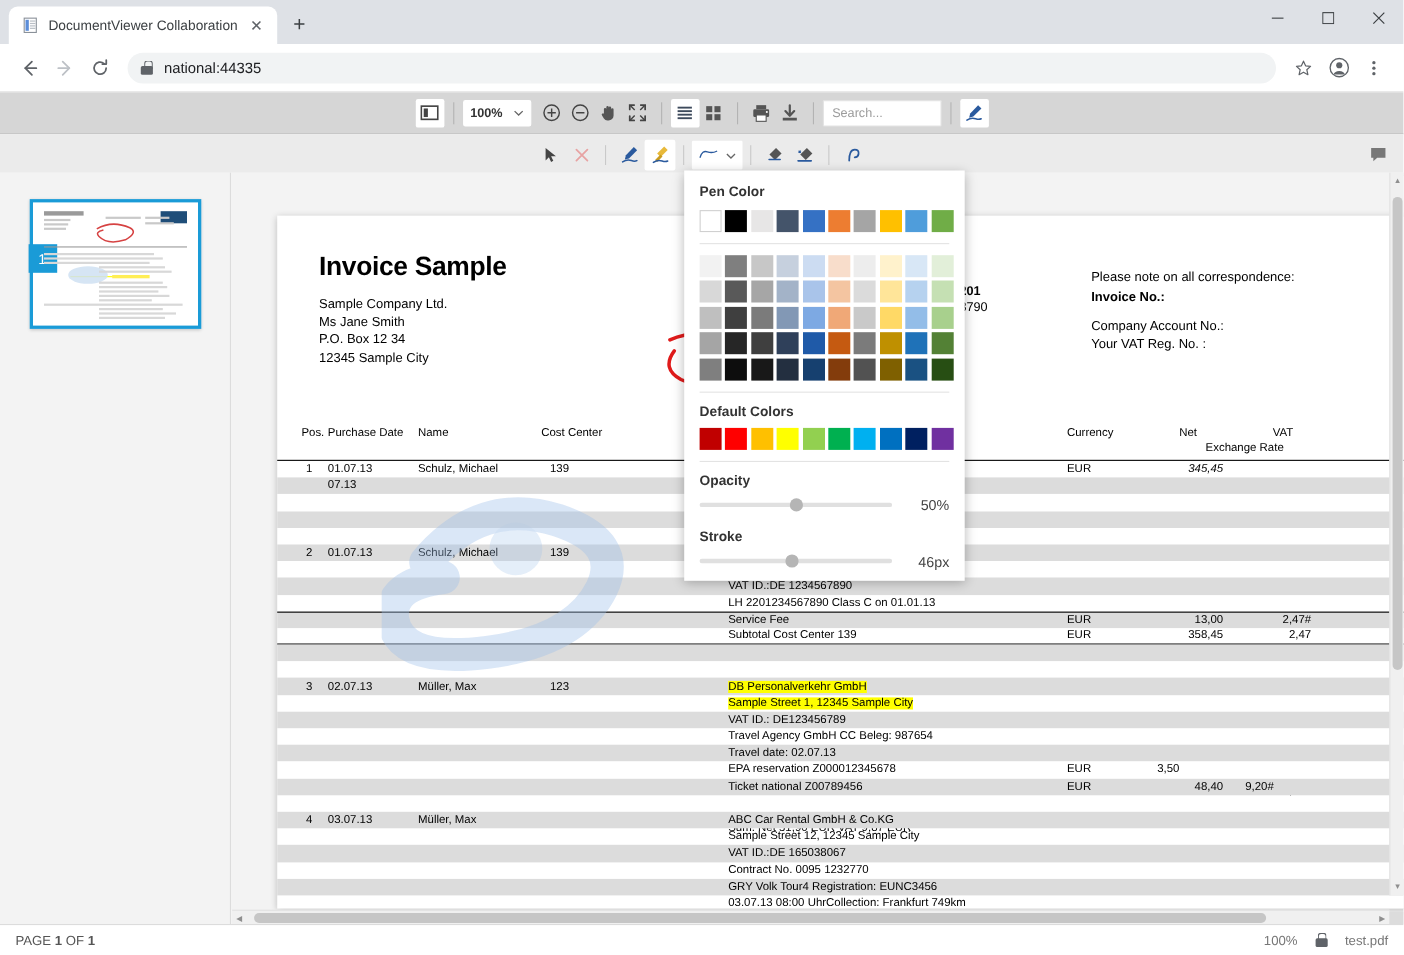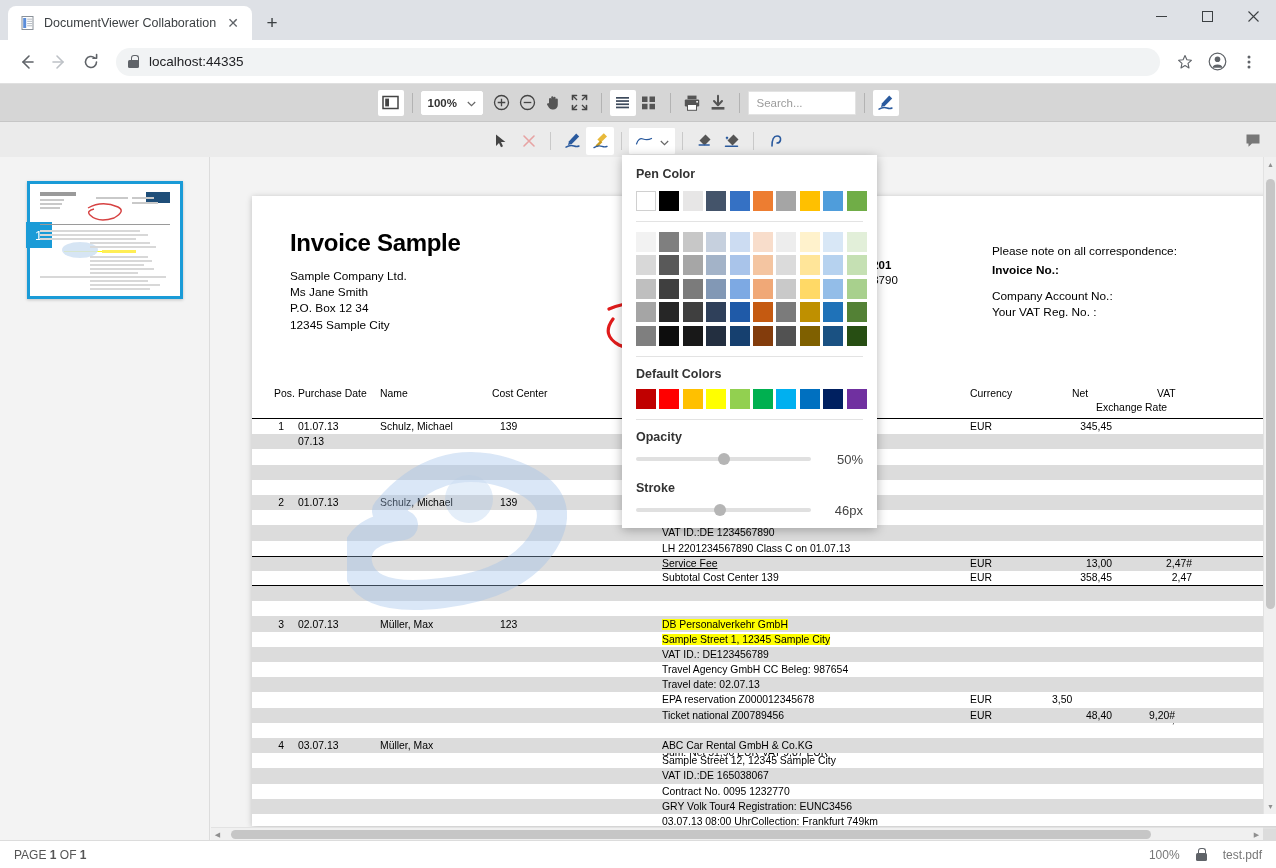--- a/index.html
+++ b/index.html
@@ -284,21 +284,21 @@
       </svg>
   </div>
   <div class="navbtn">
     <svg width="18" height="18" viewBox="0 0 18 18">
         <path d="M14.5 9 a5.5 5.5 0 1 1 -1.9 -4.2" fill="none" stroke="#5f6368" stroke-width="1.6" stroke-linecap="round"></path>
         <path d="M14.6 1.6 V5.2 H11" fill="none" stroke="#5f6368" stroke-width="1.6" stroke-linecap="round" stroke-linejoin="round"></path>
       </svg>
   </div>
   <div class="omnibox">
     <span class="lock-ic"></span>
-    <span class="omni-txt">localhost:44335</span>
+    <span class="omni-txt">national:44335</span>
   </div>
   <div class="navbtn-r">
     <svg width="16" height="16" viewBox="0 0 16 16">
         <path d="M8 1.6 L9.9 5.8 L14.4 6.3 L11 9.4 L12 13.9 L8 11.6 L4 13.9 L5 9.4 L1.6 6.3 L6.1 5.8 Z" fill="none" stroke="#5f6368" stroke-width="1.1" stroke-linejoin="round"></path>
       </svg>
   </div>
   <div class="navbtn-r">
     <svg width="19" height="19" viewBox="0 0 19 19">
         <circle cx="9.5" cy="9.5" r="8.3" fill="none" stroke="#5f6368" stroke-width="1.2"></circle>
         <circle cx="9.5" cy="7.3" r="2.8" fill="#5f6368"></circle>
@@ -552,21 +552,21 @@
           <span class="th" style="left:905px;top:7px">VAT</span>
           <span class="th" style="left:844px;top:21px">Exchange Rate</span>
         </div>
         <div id="rows">
             <div class="trow">
               <span class="cell" style="left: 22px; width: 10px; text-align: right;">1</span>
               <span class="cell" style="left: 46px;">01.07.13</span>
               <span class="cell" style="left: 128px;">Schulz, Michael</span>
               <span class="cell" style="left: 248px;">139</span>
               <span class="cell" style="left: 718px;">EUR</span>
-              <span class="cell" style="left: 800px; width: 60px; text-align: right;">345,45</span>
+              <span class="cell" style="left: 800px; width: 60px; text-align: right; font-style: italic;">345,45</span>
             </div>
             <div class="trow alt">
               <span class="cell" style="left: 46px;">07.13</span>
             </div>
             <div class="trow">
               <span class="cell" style="left: 410px;">2345Sample City</span>
             </div>
             <div class="trow alt"></div>
             <div class="trow"></div>
             <div class="trow alt">
@@ -575,24 +575,24 @@
               <span class="cell" style="left: 128px;">Schulz, Michael</span>
               <span class="cell" style="left: 248px;">139</span>
             </div>
             <div class="trow">
               <span class="cell" style="left: 410px;">Sample Street 12, 12345 Sample City</span>
             </div>
             <div class="trow alt">
               <span class="cell" style="left: 410px;">VAT ID.:DE 1234567890</span>
             </div>
             <div class="trow">
-              <span class="cell" style="left: 410px;">LH 2201234567890 Class C on 01.07.13</span>
+              <span class="cell" style="left: 410px;">LH 2201234567890 Class C on 01.01.13</span>
             </div>
             <div class="trow alt" style="border-top: 1px solid rgb(0, 0, 0);">
-              <span class="cell" style="left: 410px; text-decoration: underline;">Service Fee</span>
+              <span class="cell" style="left: 410px;">Service Fee</span>
               <span class="cell" style="left: 718px;">EUR</span>
               <span class="cell" style="left: 800px; width: 60px; text-align: right;">13,00</span>
               <span class="cell" style="left: 880px; width: 60px; text-align: right;">2,47#</span>
             </div>
             <div class="trow" style="border-bottom: 1px solid rgb(0, 0, 0);">
               <span class="cell" style="left: 410px;">Subtotal Cost Center 139</span>
               <span class="cell" style="left: 718px;">EUR</span>
               <span class="cell" style="left: 800px; width: 60px; text-align: right;">358,45</span>
               <span class="cell" style="left: 880px; width: 60px; text-align: right;">2,47</span>
             </div>
@@ -620,21 +620,21 @@
             <div class="trow">
               <span class="cell" style="left: 410px;">EPA reservation     Z000012345678</span>
               <span class="cell" style="left: 718px;">EUR</span>
               <span class="cell" style="left: 800px; width: 60px; text-align: left;">3,50</span>
               <span class="cell" style="left: 880px; width: 60px; text-align: right; margin-top: 40px;">0,67#</span>
             </div>
             <div class="trow alt">
               <span class="cell" style="left: 410px;">Ticket national     Z00789456</span>
               <span class="cell" style="left: 718px;">EUR</span>
               <span class="cell" style="left: 800px; width: 60px; text-align: right;">48,40</span>
-              <span class="cell" style="left: 880px; width: 60px; text-align: center;">9,20#</span>
+              <span class="cell" style="left: 880px; width: 60px; text-align: left;">9,20#</span>
             </div>
             <div class="trow">
               <span class="cell" style="left: 410px; margin-top: 45px;">Sum: Net 51,90 EUR   VAT 9,87 EUR</span>
             </div>
             <div class="trow alt">
               <span class="cell" style="left: 22px; width: 10px; text-align: right;">4</span>
               <span class="cell" style="left: 46px;">03.07.13</span>
               <span class="cell" style="left: 128px;">Müller, Max</span>
               <span class="cell" style="left: 410px;">ABC Car Rental GmbH &amp; Co.KG</span>
             </div>

